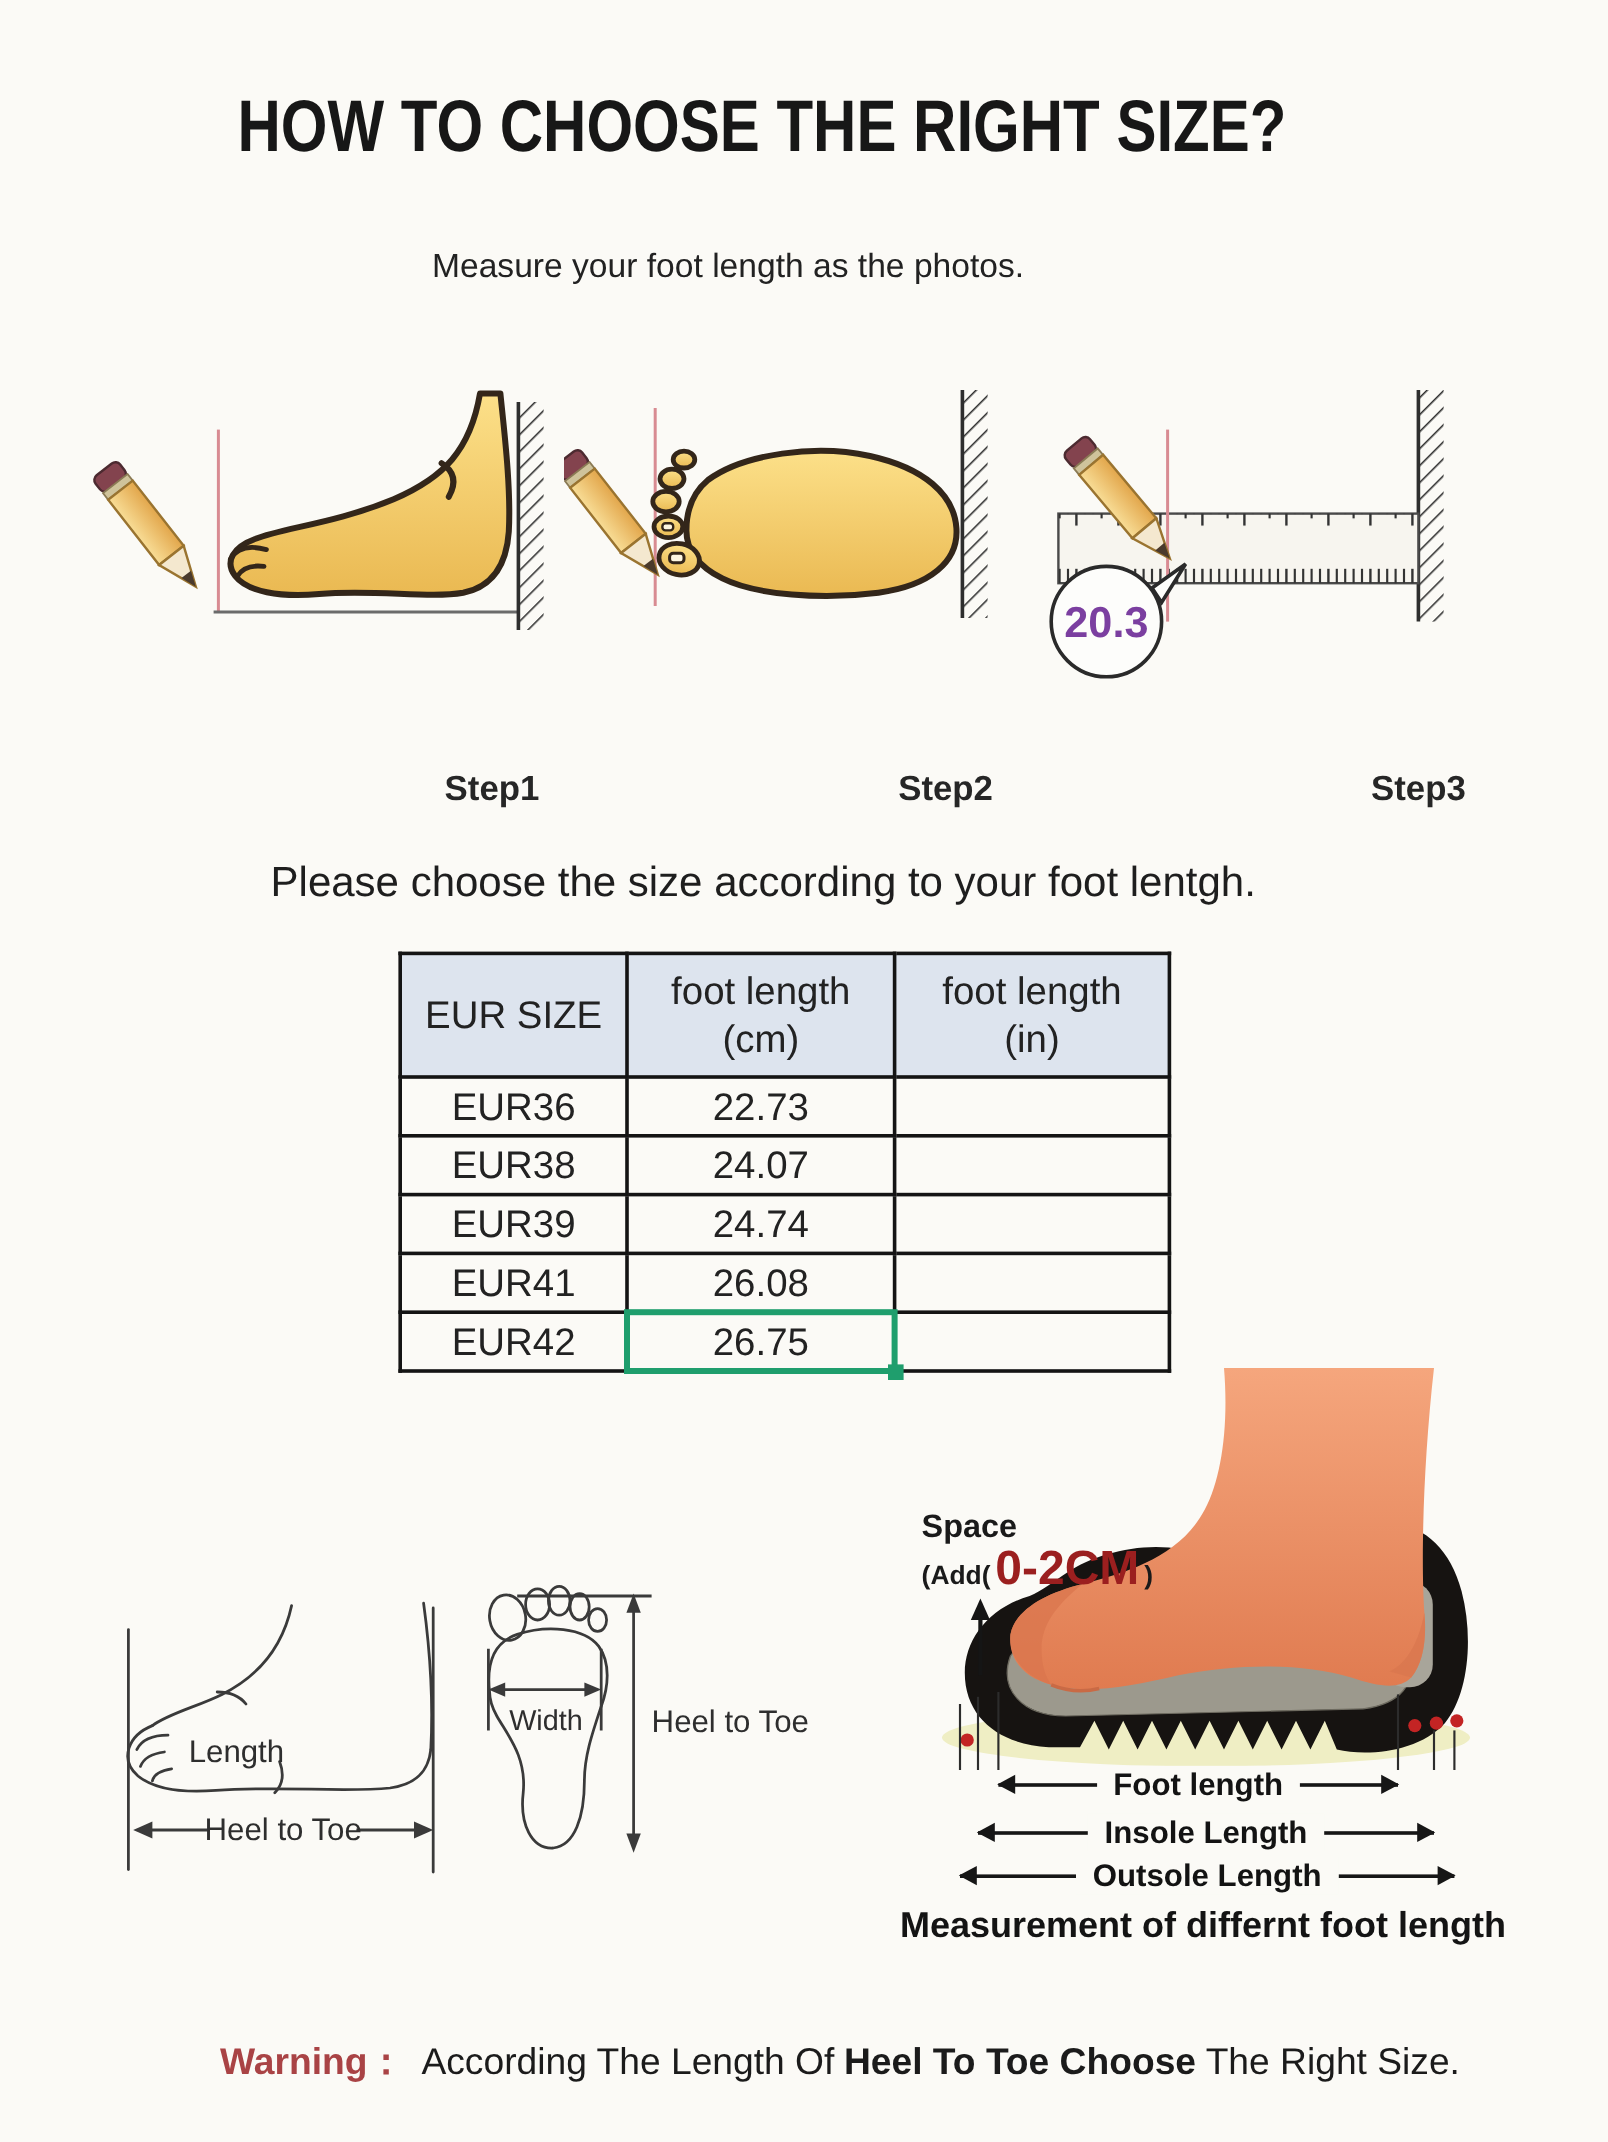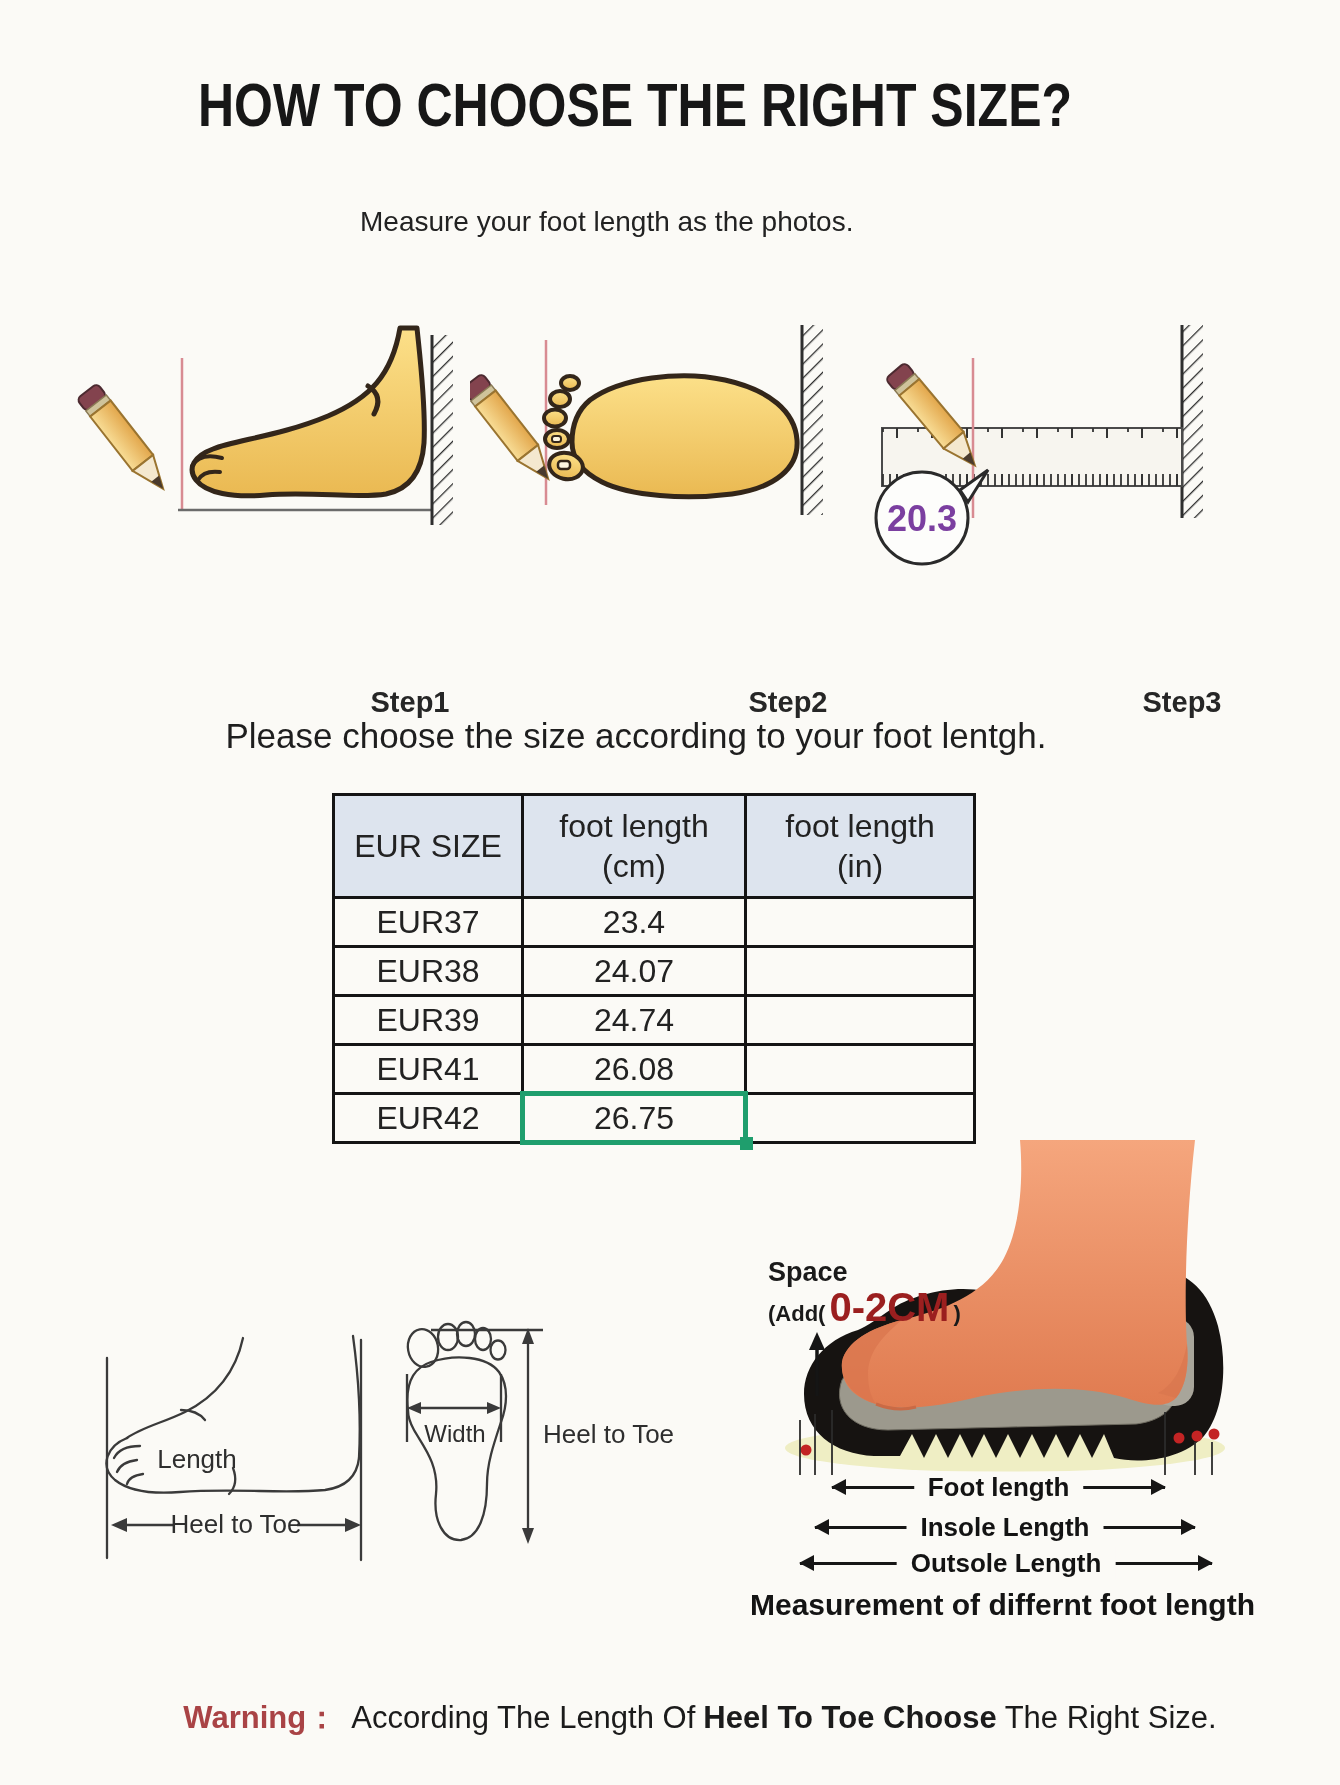--- a/index.html
+++ b/index.html
@@ -7,21 +7,21 @@
     position:relative;width:1340px;height:1785px;margin:0 auto;
     background:#fbfaf6;overflow:hidden;
     font-family:"Liberation Sans","DejaVu Sans",sans-serif;color:#1c1c1c;
   }
   .abs{position:absolute;}
   
   .title{left:0;top:70px;width:1270px;text-align:center;font-size:50px;font-weight:800;
          letter-spacing:0px;color:#171717;transform:scaleY(1.22);transform-origin:center top;white-space:nowrap;}
   .subtitle{left:360px;top:206px;font-size:28px;color:#222;white-space:nowrap;}
   .intro{left:0;top:716px;width:1272px;text-align:center;font-size:35px;color:#1e1e1e;white-space:nowrap;}
-  .steplabel{top:642px;width:170px;text-align:center;font-size:29px;font-weight:700;color:#262626;margin-top:44px;}
+  .steplabel{top:642px;width:170px;text-align:center;font-size:29px;font-weight:700;color:#262626;}
   
   .sizetable{left:332px;top:793px;border-collapse:collapse;background:transparent;}
   .sizetable td,.sizetable th{border:3px solid #141414;text-align:center;vertical-align:middle;
       font-size:32px;color:#222;font-weight:400;padding:0;}
   .sizetable th{background:#dde4ee;height:100px;line-height:1.25;}
   .sizetable td{height:46px;}
   .col-size{width:186px;}
   .col-cm{width:220px;}
   .col-in{width:226px;}
   .selcell{position:relative;}
@@ -181,22 +181,22 @@
       <th class="col-cm">
         <div>foot length</div>
         <div>(cm)</div>
       </th>
       <th class="col-in">
         <div>foot length</div>
         <div>(in)</div>
       </th>
     </tr>
     <tr>
-      <td>EUR37</td>
-      <td>23.4</td>
+      <td>EUR36</td>
+      <td>22.73</td>
       <td></td>
     </tr>
     <tr>
       <td>EUR38</td>
       <td>24.07</td>
       <td></td>
     </tr>
     <tr>
       <td>EUR39</td>
       <td>24.74</td>

